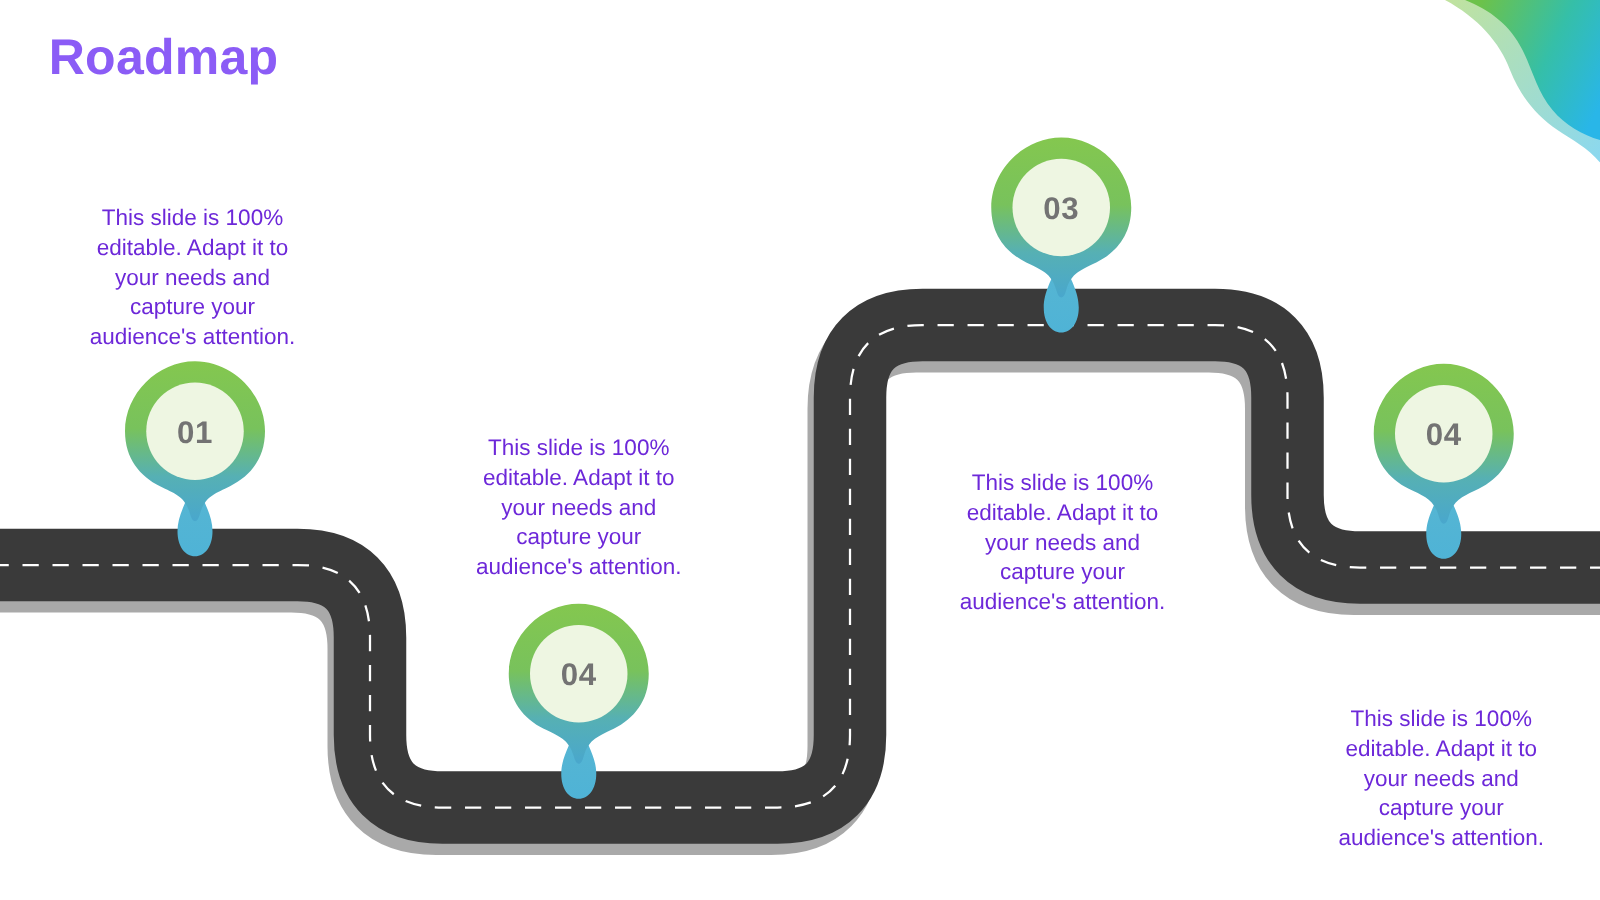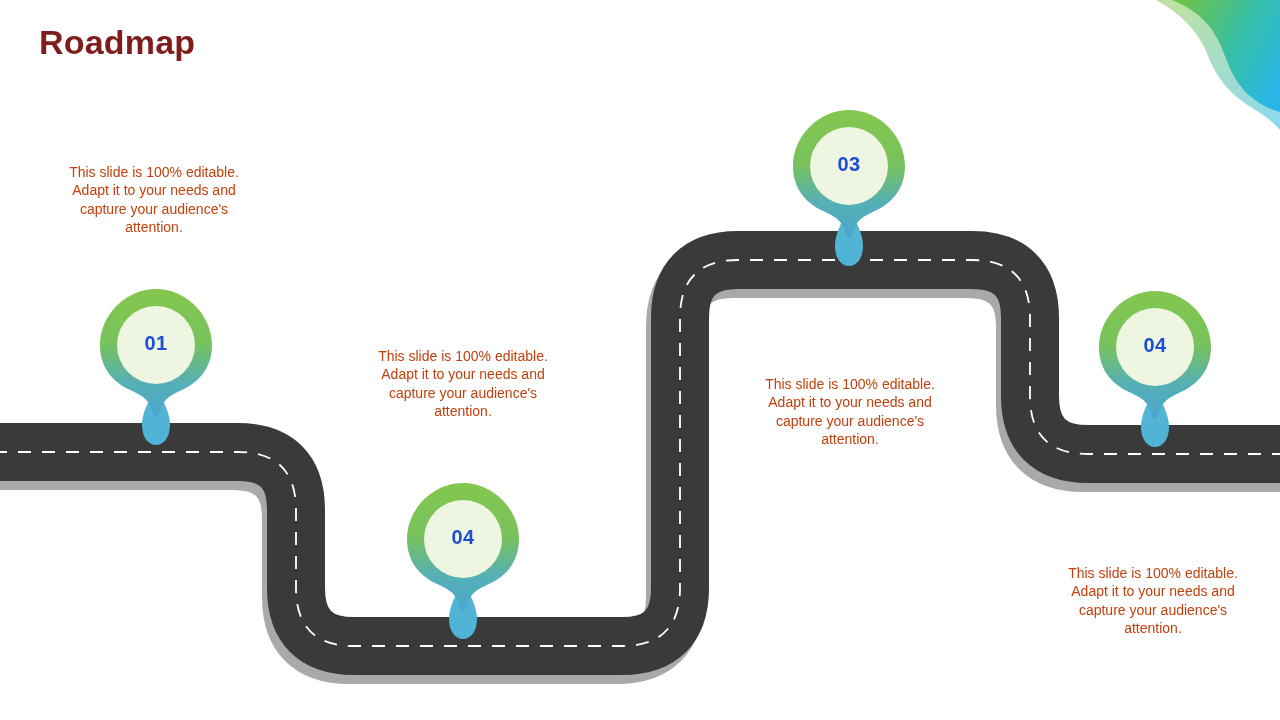--- a/index.html
+++ b/index.html
@@ -5,44 +5,44 @@
   html,body{margin:0;padding:0;}
   body{
     width:1280px;height:720px;background:#ffffff;overflow:hidden;
     font-family:"Liberation Sans", sans-serif;position:relative;
   }
   #stage{position:absolute;left:0;top:0;width:1280px;height:720px;overflow:hidden;background:#fff;}
 
   
   #title{
     position:absolute;left:39px;top:22px;
-    font-size:34px;font-weight:bold;color:#7f1d1d;
+    font-size:40px;font-weight:bold;color:#8b5cf6;
     letter-spacing:.2px;line-height:1.2;white-space:nowrap;
   }
 
   
   #corner-blob{position:absolute;right:0;top:0;width:160px;height:130px;pointer-events:none;}
 
   
   #road-svg{position:absolute;left:0;top:0;width:1280px;height:720px;}
 
   
   .marker{position:absolute;width:120px;height:175px;}
   .marker svg{position:absolute;left:0;top:0;}
   .marker .num{
     position:absolute;left:0;width:120px;text-align:center;
-    font-size:20px;font-weight:bold;color:#1d4ed8;
+    font-size:25px;font-weight:bold;color:#737373;
     letter-spacing:.5px;
   }
   .marker.down .num{top:47px;}
 
   
   .blurb{
-    position:absolute;text-align:center;color:#c2410c;
-    font-size:14px;line-height:1.32;width:180px;
+    position:absolute;text-align:center;color:#6d28d9;
+    font-size:18px;line-height:1.32;width:180px;
   }
 </style>
 </head>
 <body>
 
 <div id="stage">
 
   <div id="title">Roadmap</div>
 
   <svg id="corner-blob" viewBox="0 0 160 130" preserveAspectRatio="none">

